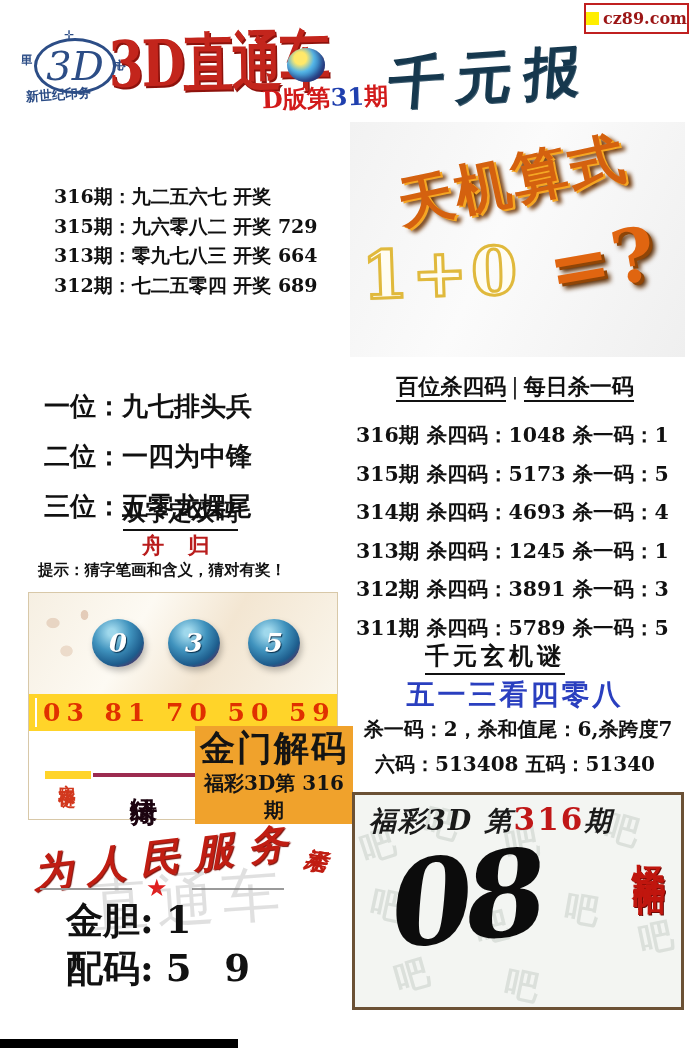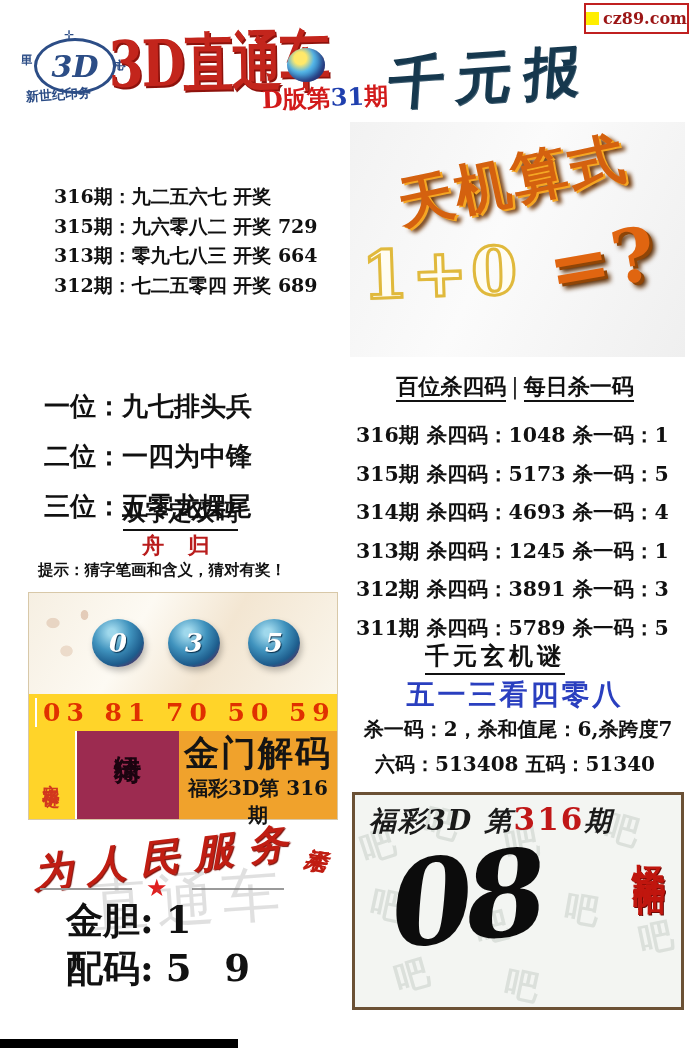--- a/index.html
+++ b/index.html
@@ -8,21 +8,21 @@
 
   
   .sitebox{position:absolute;left:584px;top:3px;width:101px;height:27px;border:2px solid #c02020;
            background:#fff;display:flex;align-items:center;justify-content:center;gap:4px;}
   .sitebox .sq{width:13px;height:13px;background:#ffee00;}
   .sitebox .url{font-size:16px;font-weight:bold;color:#9c1616;}
 
   .logo{position:absolute;left:16px;top:30px;width:112px;height:82px;color:#2c4d86;}
   .logo .oval{position:absolute;left:18px;top:8px;width:76px;height:50px;border:3px solid #2c4d86;
               border-radius:50%;display:flex;align-items:center;justify-content:center;}
-  .logo .main{font-size:30px;font-weight:bold;font-style:italic;}
+  .logo .main{font-size:40px;font-weight:normal;font-style:italic;}
   .logo .cross{position:absolute;left:48px;top:-2px;font-size:12px;}
   .logo .side-l{position:absolute;left:2px;top:16px;font-size:11px;writing-mode:vertical-rl;text-orientation:upright;font-weight:bold;}
   .logo .side-r{position:absolute;right:2px;top:20px;font-size:11px;writing-mode:vertical-rl;text-orientation:upright;font-weight:bold;}
   .logo .bottom{position:absolute;left:10px;top:56px;font-size:13px;font-weight:bold;transform:rotate(-4deg);}
 
   .main-title{position:absolute;left:108px;top:22px;font-size:64px;font-weight:bold;color:#c3251c;
               transform:scaleX(0.78) rotate(-1deg);transform-origin:left top;letter-spacing:-2px;
               text-shadow:2px 2px 0 #8e120c;white-space:nowrap;}
   .ball-icon{position:absolute;left:287px;top:48px;width:38px;height:34px;border-radius:50%;
              background:radial-gradient(circle at 35% 30%,#ffe96a 0 18%,#57b7e8 40%,#1f68b0 70%,#123c75 100%);
@@ -58,21 +58,21 @@
                          radial-gradient(ellipse at 35% 65%,#e0c3ab 0 7%,transparent 8%);}
   .ball{position:absolute;width:52px;height:48px;border-radius:50%;
         background:radial-gradient(circle at 38% 28%,#9fd8ec 0 8%,#3f92bd 40%,#1d5c8c 68%,#7c1f4e 92%);
         display:flex;align-items:center;justify-content:center;
         box-shadow:2px 4px 6px rgba(0,0,0,.25);}
   .ball span{color:#fff;font-size:26px;font-weight:bold;font-style:italic;text-shadow:1px 1px 1px #09304d;}
   .band{position:absolute;left:0;top:101px;width:100%;height:37px;background:#ffd429;display:flex;align-items:center;}
   .band .lbl{font-size:23px;font-weight:bold;color:#201a00;padding-left:7px;white-space:nowrap;}
   .band .sep{width:2px;height:80%;background:#fff;margin:0 6px;}
   .band .nums{font-size:25px;font-weight:bold;color:#e03000;letter-spacing:6px;white-space:nowrap;}
-  .gbot{position:absolute;left:0;top:138px;width:100%;height:88px;display:flex;}
+  .gbot{position:absolute;left:16px;top:138px;width:100%;height:88px;display:flex;align-items:center;}
   .gbot .strip{width:46px;background:#ffd429;display:flex;align-items:center;justify-content:center;border-right:2px solid #fff;}
   .gbot .strip span{writing-mode:vertical-rl;text-orientation:upright;font-size:17px;font-weight:bold;color:#d2381e;letter-spacing:2px;}
   .gbot .riddle{width:102px;background:#9c2b50;display:flex;align-items:flex-start;justify-content:center;}
   .gbot .riddle span{writing-mode:vertical-rl;text-orientation:upright;font-size:27px;font-weight:bold;color:#1c0410;line-height:1;margin-top:4px;}
   .gbot .jiemen{flex:1;background:#f0a22c;text-align:center;}
   .gbot .jiemen .t1{font-size:35px;font-weight:bold;color:#141414;line-height:44px;letter-spacing:2px;}
   .gbot .jiemen .t2{font-size:20px;font-weight:bold;color:#141414;}
 
   
   .callig{position:absolute;left:24px;top:826px;width:320px;height:120px;}

